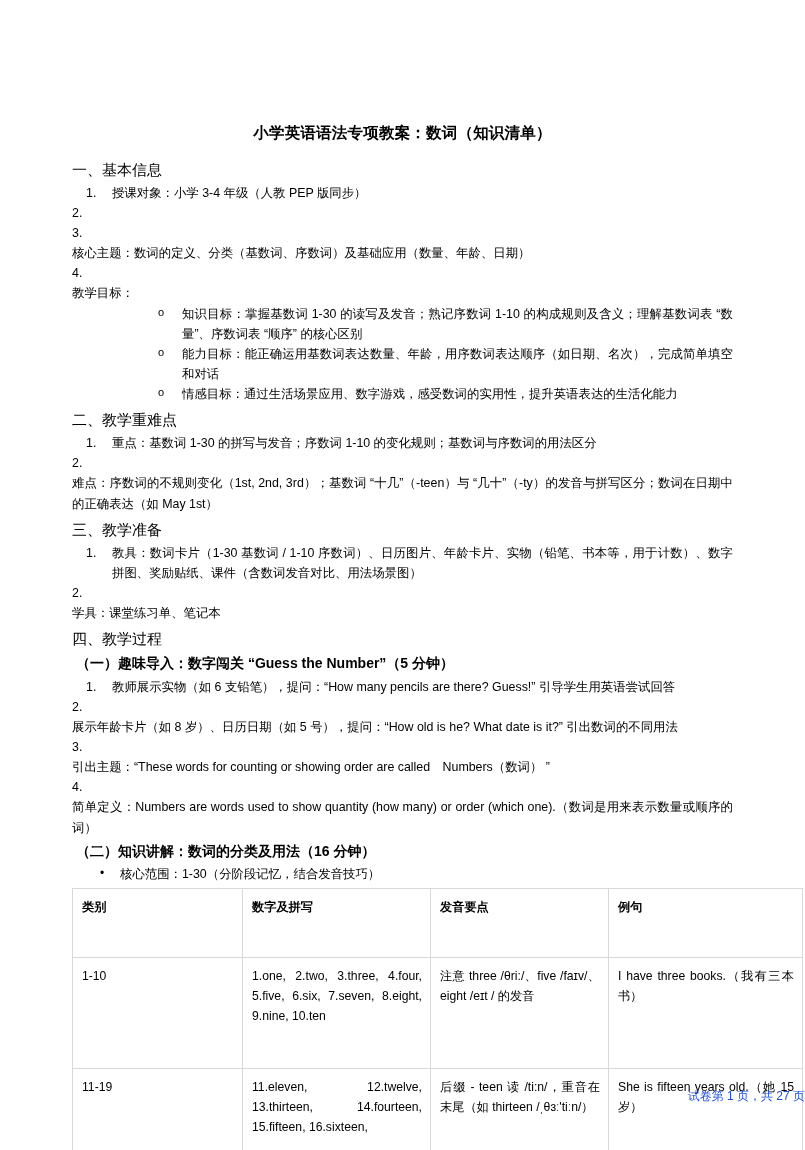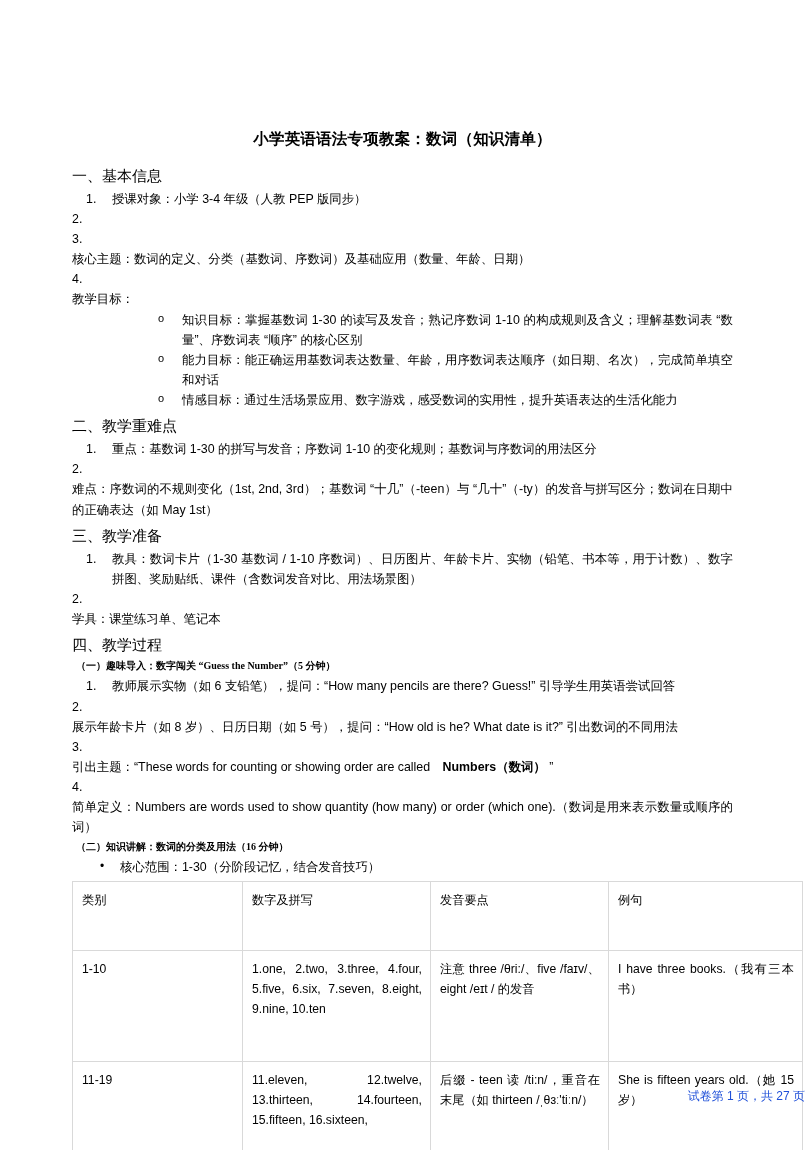--- a/index.html
+++ b/index.html
@@ -21,36 +21,35 @@
     width: 805px;
     height: 1150px;
     box-sizing: border-box;
     padding: 112px 72px 0 72px;
   }
   .doc-title {
     text-align: center;
     font-size: 15.5px;
     font-weight: bold;
     letter-spacing: 0.2px;
-    margin: 16px 0 14px 0;
+    margin: 10px 0 14px 0;
     line-height: 1.4;
   }
   .h2 {
     font-size: 15px;
     font-weight: normal;
     margin: 4px 0 2px 0;
     line-height: 1.55;
   }
   .h3 {
-    font-size: 10px;
+    font-size: 14px;
     font-weight: bold;
     margin: 2px 0 2px 0;
     line-height: 1.6;
     padding-left: 4px;
-    font-family: Liberation Serif, serif;
   }
   .h3.nopad { padding-left: 0; }
   
   .lvl1 {
     position: relative;
     font-size: 12.4px;
     line-height: 1.62;
     margin: 0;
     text-align: justify;
     text-justify: inter-ideograph;
@@ -123,33 +122,33 @@
     line-height: 1.62;
     vertical-align: top;
     text-align: justify;
     text-justify: inter-ideograph;
     word-break: break-word;
   }
   .c1 { width: 152px; }
   .c2 { width: 170px; }
   .c3 { width: 160px; }
   .c4 { width: 176px; }
-  .rowhdr td { height: 50px; }
+  .rowhdr td { height: 50px; font-weight: bold; }
   .row1 td { height: 92px; }
   .row2 td { height: 72px; }
   .footer {
     position: absolute;
     left: 0;
     right: 0;
     top: 1088px;
     text-align: right;
     font-size: 12px;
     color: #1d4ed8;
   }
-  b { font-weight: bold; padding-left: 9px; }
+  b { font-weight: normal; padding-left: 9px; }
 </style>
 </head>
 <body>
 
 <div class="page">
 
   <div class="doc-title">小学英语语法专项教案：数词（知识清单）</div>
 
   <div class="h2">一、基本信息</div>
 

